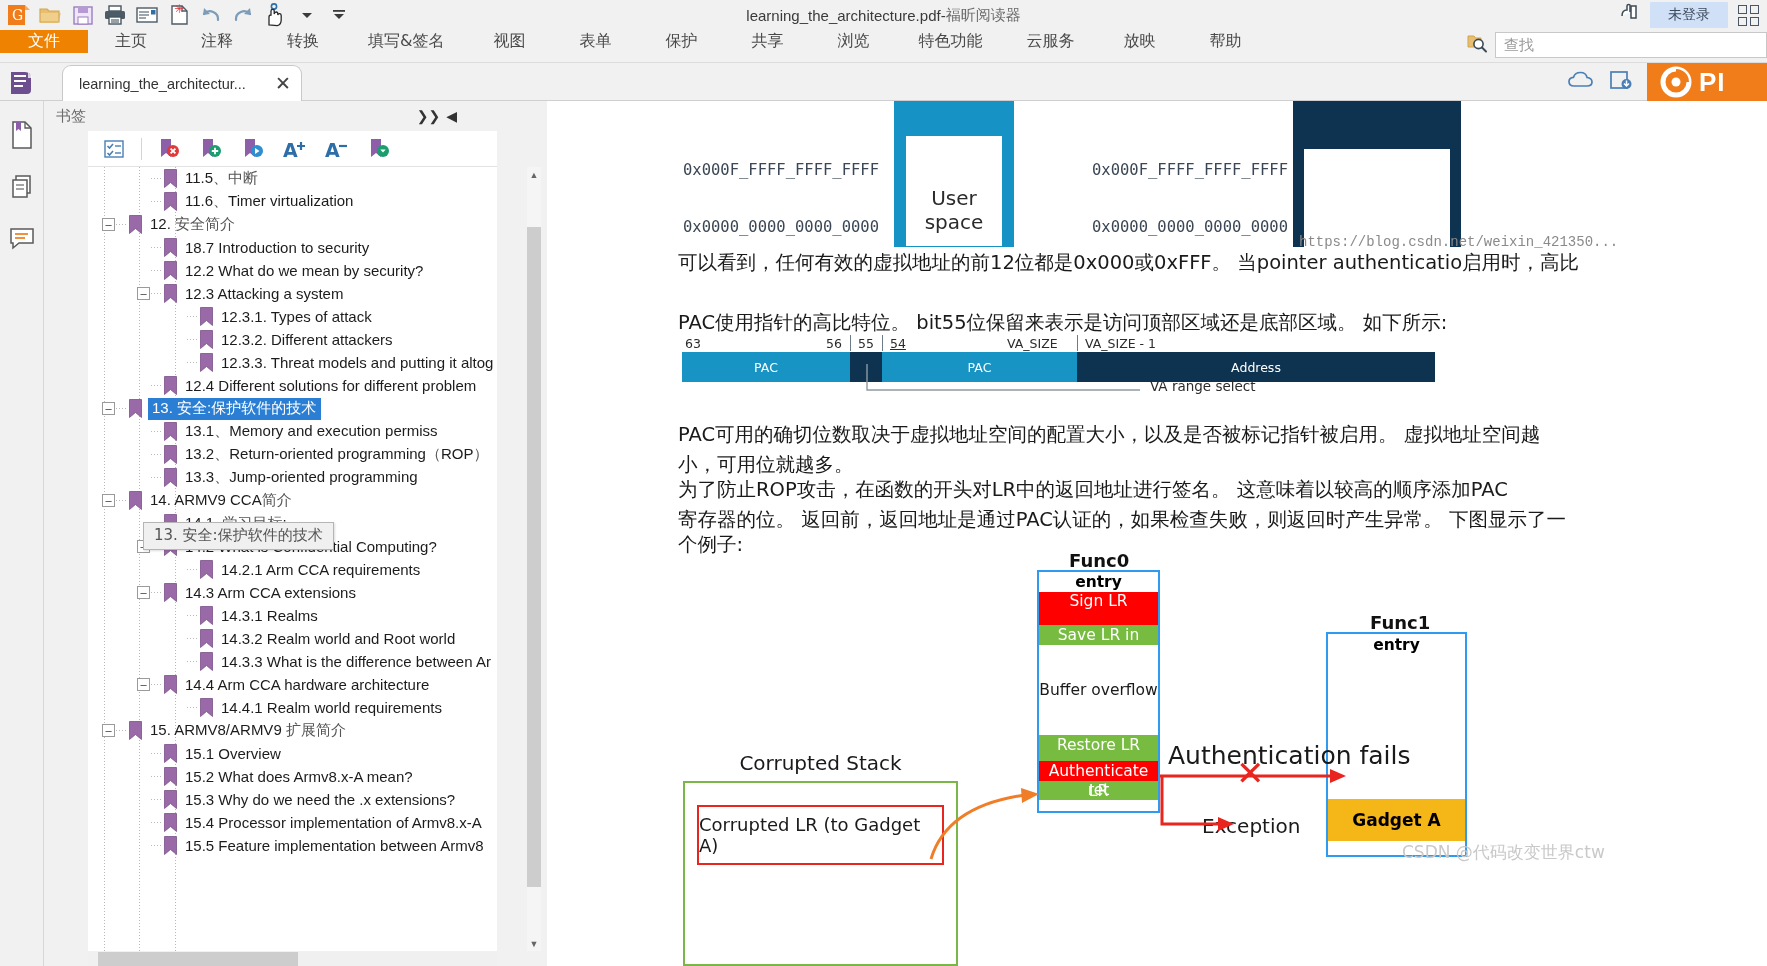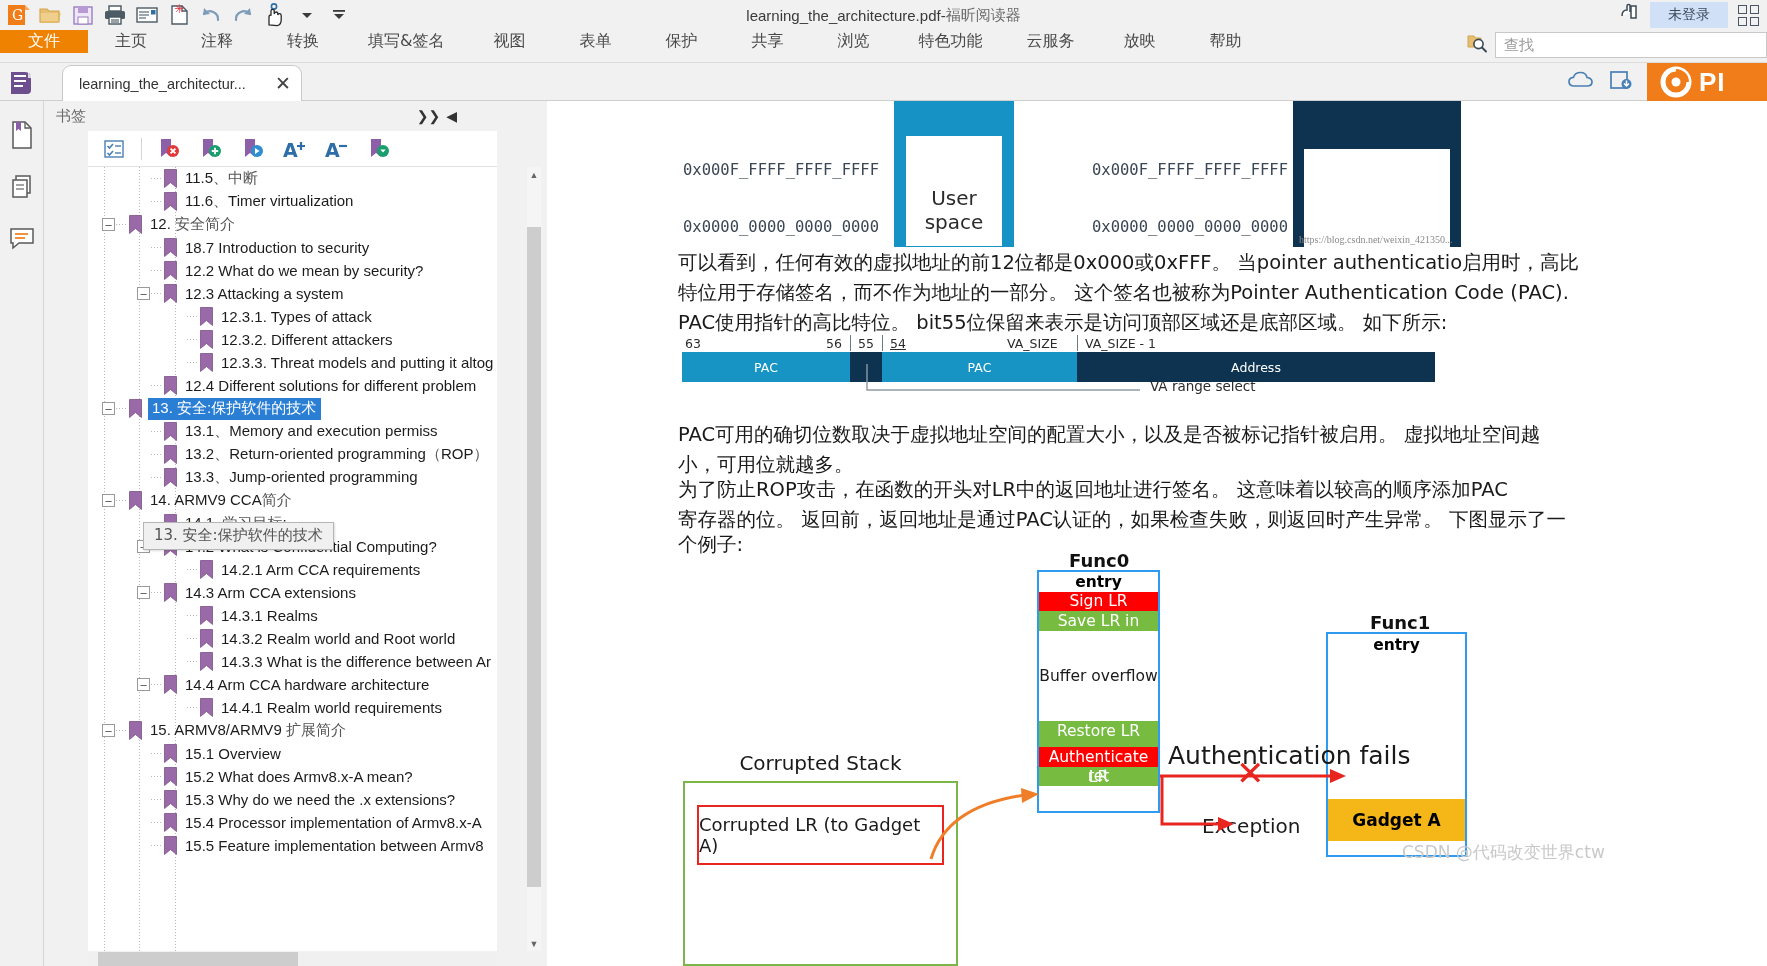--- a/index.html
+++ b/index.html
@@ -161,21 +161,21 @@
   .bitvline { position: absolute; top: 1px; width: 1px; height: 16px; background: #6f7b85; }
   .bitbar { position: relative; height: 30px; display: flex; }
   .bitseg { display: flex; align-items: center; justify-content: center; font-size: 12.5px; color: #ffffff; font-family: "DejaVu Sans", sans-serif; }
 
   
   .fbox { position: absolute; border: 2px solid #2e9bf0; background: #ffffff; }
   .fseg { width: 100%; font-size: 15.5px; text-align: center; font-family: "DejaVu Sans", sans-serif; line-height: 19px; }
   .ftitle { position: absolute; font-size: 18px; font-weight: bold; color: #111; font-family: "DejaVu Sans", sans-serif; }
 
   .watermark { position: absolute; font-size: 17px; color: #c9c9c9; font-family: "DejaVu Sans", sans-serif; }
-  .smallwm { position: absolute; font-size: 10px; color: #8a8a8a; font-family: Liberation Serif, serif; }
+  .smallwm { position: absolute; font-size: 14px; color: #8a8a8a; font-family: Liberation Mono, monospace; }
 </style>
 </head>
 <body>
 
 <div id="app">
 
   <div class="titlebar">
     <div class="qat">
       <div class="qbtn">
         <svg width="24" height="24" viewBox="0 0 24 24">
@@ -681,21 +681,20 @@
         <div style="position:absolute;left:359px;top:85px;font-size:20px;color:#2b2b2b;font-family:'DejaVu Sans',sans-serif;width:96px;text-align:center;">User space</div>
 
         <div style="position:absolute;left:746px;top:0;width:168px;height:146px;background:#0d3350;"></div>
         <div style="position:absolute;left:757px;top:48px;width:146px;height:98px;background:#ffffff;"></div>
         <div class="memlbl" style="left:545px;top:60px;">0x000F_FFFF_FFFF_FFFF</div>
         <div class="memlbl" style="left:545px;top:117px;">0x0000_0000_0000_0000</div>
         <div class="smallwm" style="left:752px;top:133px;">https://blog.csdn.net/weixin_421350...</div>
       </div>
 
       <div class="docline" style="left:131px;top:148px;">可以看到，任何有效的虚拟地址的前12位都是0x000或0xFFF。 当pointer authenticatio启用时，高比</div>
-      <div class="docline" style="left:131px;top:178px;">特位用于存储签名，而不作为地址的一部分。 这个签名也被称为Pointer Authentication Code (PAC).</div>
       <div class="docline" style="left:131px;top:208px;">PAC使用指针的高比特位。 bit55位保留来表示是访问顶部区域还是底部区域。 如下所示:</div>
 
       <div class="bitdiag">
         <div class="bitticks">
           <span class="bittick" style="left:3px;top:2px;">63</span>
           <span class="bittick" style="left:144px;top:2px;">56</span>
           <span class="bitvline" style="left:168px;"></span>
           <span class="bittick" style="left:176px;top:2px;">55</span>
           <span class="bitvline" style="left:200px;"></span>
           <span class="bittick" style="left:208px;top:2px;text-decoration:underline;">54</span>
@@ -719,21 +718,21 @@
       <div class="docline" style="left:131px;top:350px;">小，可用位就越多。</div>
       <div class="docline" style="left:131px;top:405px;">寄存器的位。 返回前，返回地址是通过PAC认证的，如果检查失败，则返回时产生异常。 下图显示了一</div>
       <div class="docline" style="left:131px;top:375px;">为了防止ROP攻击，在函数的开头对LR中的返回地址进行签名。 这意味着以较高的顺序添加PAC</div>
       <div class="docline" style="left:131px;top:430px;">个例子:</div>
 
       <div>
         <div class="ftitle" style="left:522px;top:449px;">Func0</div>
 
         <div class="fbox" id="func0-box" style="left:490px;top:469px;width:123px;height:243px;">
             <div class="fseg" style="background: rgb(255, 255, 255); color: rgb(0, 0, 0); height: 20px; line-height: 20px; font-weight: bold;">entry</div>
-            <div class="fseg" style="background: rgb(254, 0, 0); color: rgb(255, 255, 255); height: 19px; line-height: 19px;">Sign LR</div>
+            <div class="fseg" style="background: rgb(254, 0, 0); color: rgb(255, 255, 255); height: 33px; line-height: 19px;">Sign LR</div>
             <div class="fseg" style="background: rgb(119, 187, 65); color: rgb(255, 255, 255); height: 20px; line-height: 20px;">Save LR in stack</div>
             <div class="fseg" style="background: rgb(255, 255, 255); color: rgb(26, 26, 26); height: 90px; line-height: 90px;">Buffer overflow</div>
             <div class="fseg" style="background: rgb(119, 187, 65); color: rgb(255, 255, 255); height: 26px; line-height: 20px;">Restore LR</div>
             <div class="fseg" style="background: rgb(254, 0, 0); color: rgb(255, 255, 255); height: 20px; line-height: 20px;">Authenticate LR</div>
             <div class="fseg" style="background: rgb(119, 187, 65); color: rgb(255, 255, 255); height: 19px; line-height: 19px;">ret</div>
           </div>
 
         <div class="ftitle" style="left:823px;top:511px;">Func1</div>
         <div class="fbox" style="left:779px;top:531px;width:141px;height:225px;">
           <div class="fseg" style="background:#ffffff;color:#000;font-weight:bold;height:22px;line-height:22px;">entry</div>

